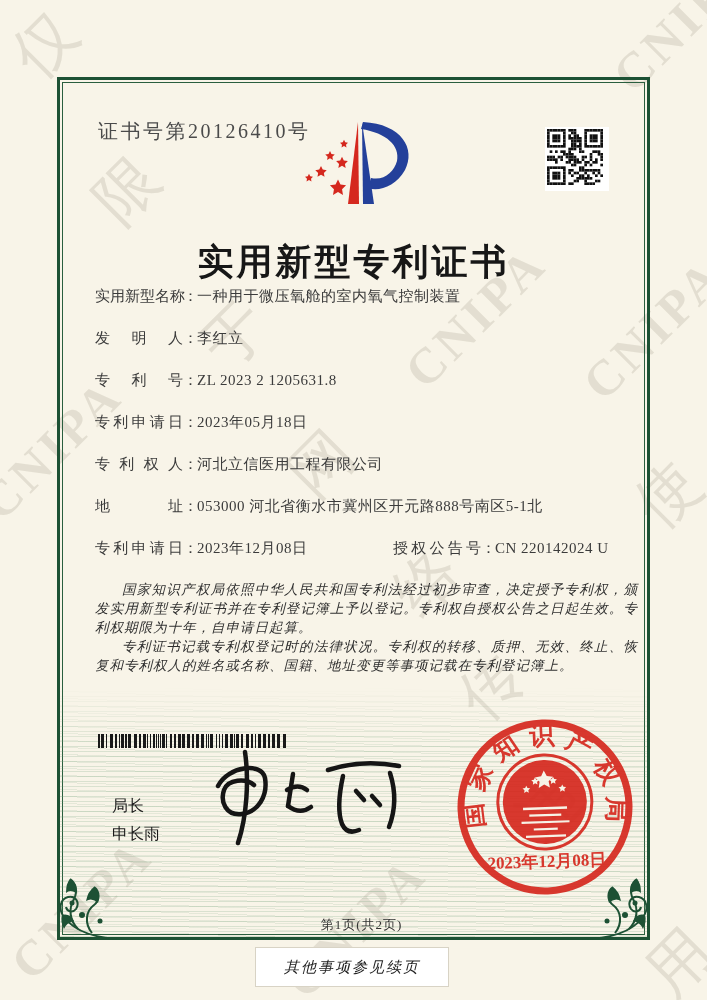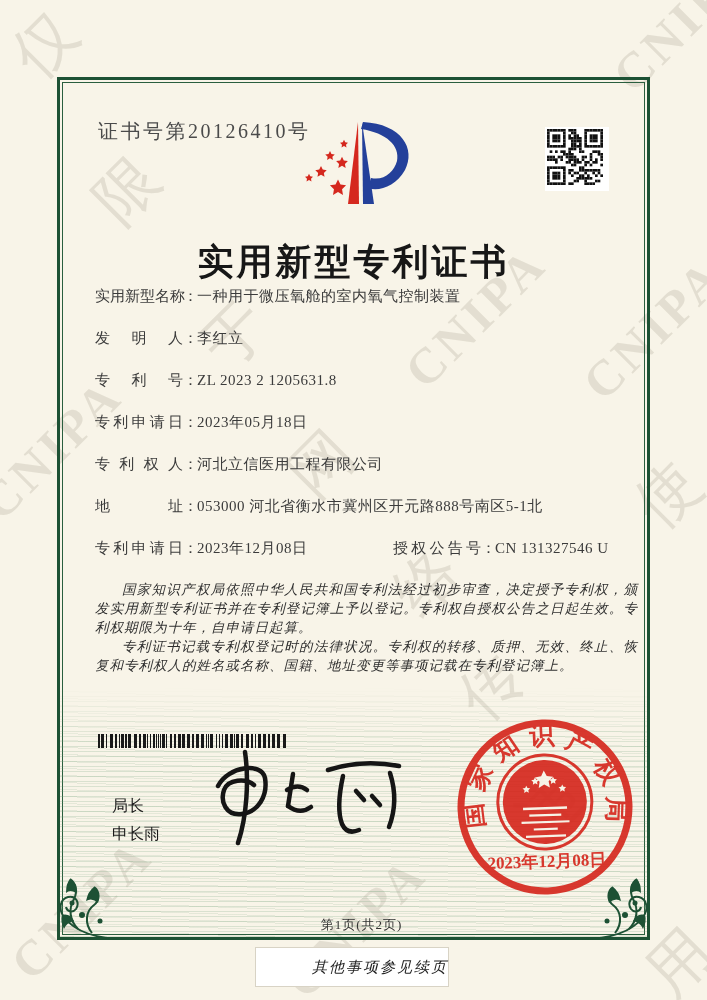--- a/index.html
+++ b/index.html
@@ -53,21 +53,21 @@
   
   .barcode{position:absolute;left:38px;top:654px;z-index:2;}
   .officer{position:absolute;left:52px;top:712px;z-index:2;
            font-family:"Liberation Sans","DejaVu Sans",sans-serif;
            font-size:16px;color:#1a1a1a;line-height:28px;}
   .signature{position:absolute;left:140px;top:666px;z-index:2;}
   .seal{position:absolute;left:389px;top:631px;z-index:3;transform:rotate(-2deg);}
   .page-no{position:absolute;left:8px;top:836px;width:100%;text-align:center;
            font-size:13px;color:#333;letter-spacing:1px;z-index:2;}
   .cont-note{position:absolute;left:255px;top:947px;width:192px;height:38px;z-index:2;
-           background:#fff;border:1px solid #d8d3c5;text-align:right;line-height:38px;
+           background:#fff;border:1px solid #d8d3c5;text-align:center;line-height:38px;
            font-size:15px;font-style:italic;color:#222;letter-spacing:2px;}
 </style>
 </head>
 <body>
 
 <span class="wm wm-cn" style="left:14px;top:2px">仅</span>
 <span class="wm wm-cn" style="left:96px;top:148px">限</span>
 <span class="wm wm-cn" style="left:204px;top:292px">于</span>
 <span class="wm wm-cn" style="left:290px;top:422px">网</span>
 <span class="wm wm-cn" style="left:396px;top:540px">络</span>
@@ -387,21 +387,21 @@
     </div>
     <div class="row">
       <span class="lbl">专利权人</span><span class="col">：</span><span class="val">河北立信医用工程有限公司</span>
     </div>
     <div class="row">
       <span class="lbl">地址</span><span class="col">：</span><span class="val">053000 河北省衡水市冀州区开元路888号南区5-1北</span>
     </div>
     <div class="row">
       <span class="lbl">专利申请日</span><span class="col">：</span><span class="val">2023年12月08日</span>
       <span class="grp2">
-        <span class="lbl">授权公告号</span><span class="col">：</span><span class="val">CN 131327546 U</span>
+        <span class="lbl">授权公告号</span><span class="col">：</span><span class="val">CN 220142024 U</span>
       </span>
     </div>
   </div>
 
   <div class="paras">
     <p>国家知识产权局依照中华人民共和国专利法经过初步审查，决定授予专利权，颁发实用新型专利证书并在专利登记簿上予以登记。专利权自授权公告之日起生效。专利权期限为十年，自申请日起算。</p>
     <p>专利证书记载专利权登记时的法律状况。专利权的转移、质押、无效、终止、恢复和专利权人的姓名或名称、国籍、地址变更等事项记载在专利登记簿上。</p>
   </div>
 
   <div class="barcode">

